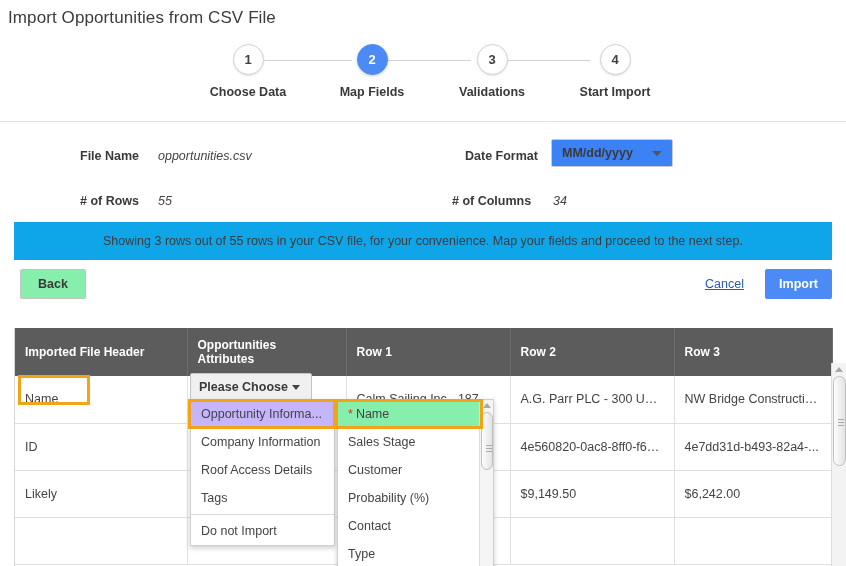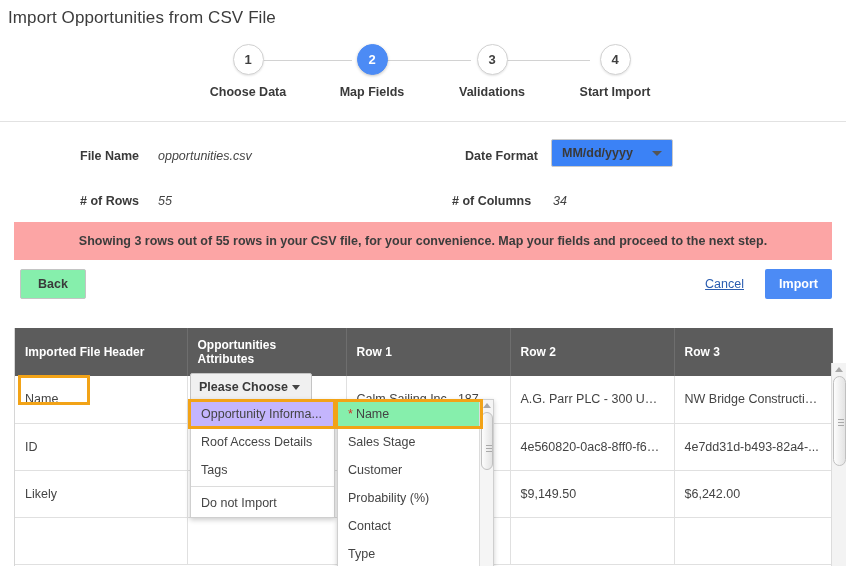--- a/index.html
+++ b/index.html
@@ -100,27 +100,26 @@
     margin-top: -2px;
     width: 0; height: 0;
     border-left: 5px solid transparent;
     border-right: 5px solid transparent;
     border-top: 5px solid #555;
   }
 
   
   #notice {
     margin: 0 14px;
-    background: #fca5a5;
+    background: #0ea5e9;
     height: 38px;
     line-height: 38px;
     font-size: 12.5px;
     color: #3c3c3c;
     text-align: center;
-    font-weight: bold;
   }
 
   
   #actions {
     position: relative;
     height: 48px;
     margin: 0 14px;
   }
   #back-btn {
     position: absolute; left: 6px; top: 9px;
@@ -445,20 +444,21 @@
     </div>
   </div>
 </div>
 
 <div id="choose-btn">
   <span>Please Choose</span><span class="caret"></span>
 </div>
 
 <div id="menu-categories">
   <div class="item sel">Opportunity Informa...</div>
+  <div class="item">Company Information</div>
   <div class="item">Roof Access Details</div>
   <div class="item">Tags</div>
   <div class="divider"></div>
   <div class="item">Do not Import</div>
 </div>
 
 <div id="menu-fields">
   <div class="item sel">
     <span class="req">*</span><span>Name</span>
   </div>

